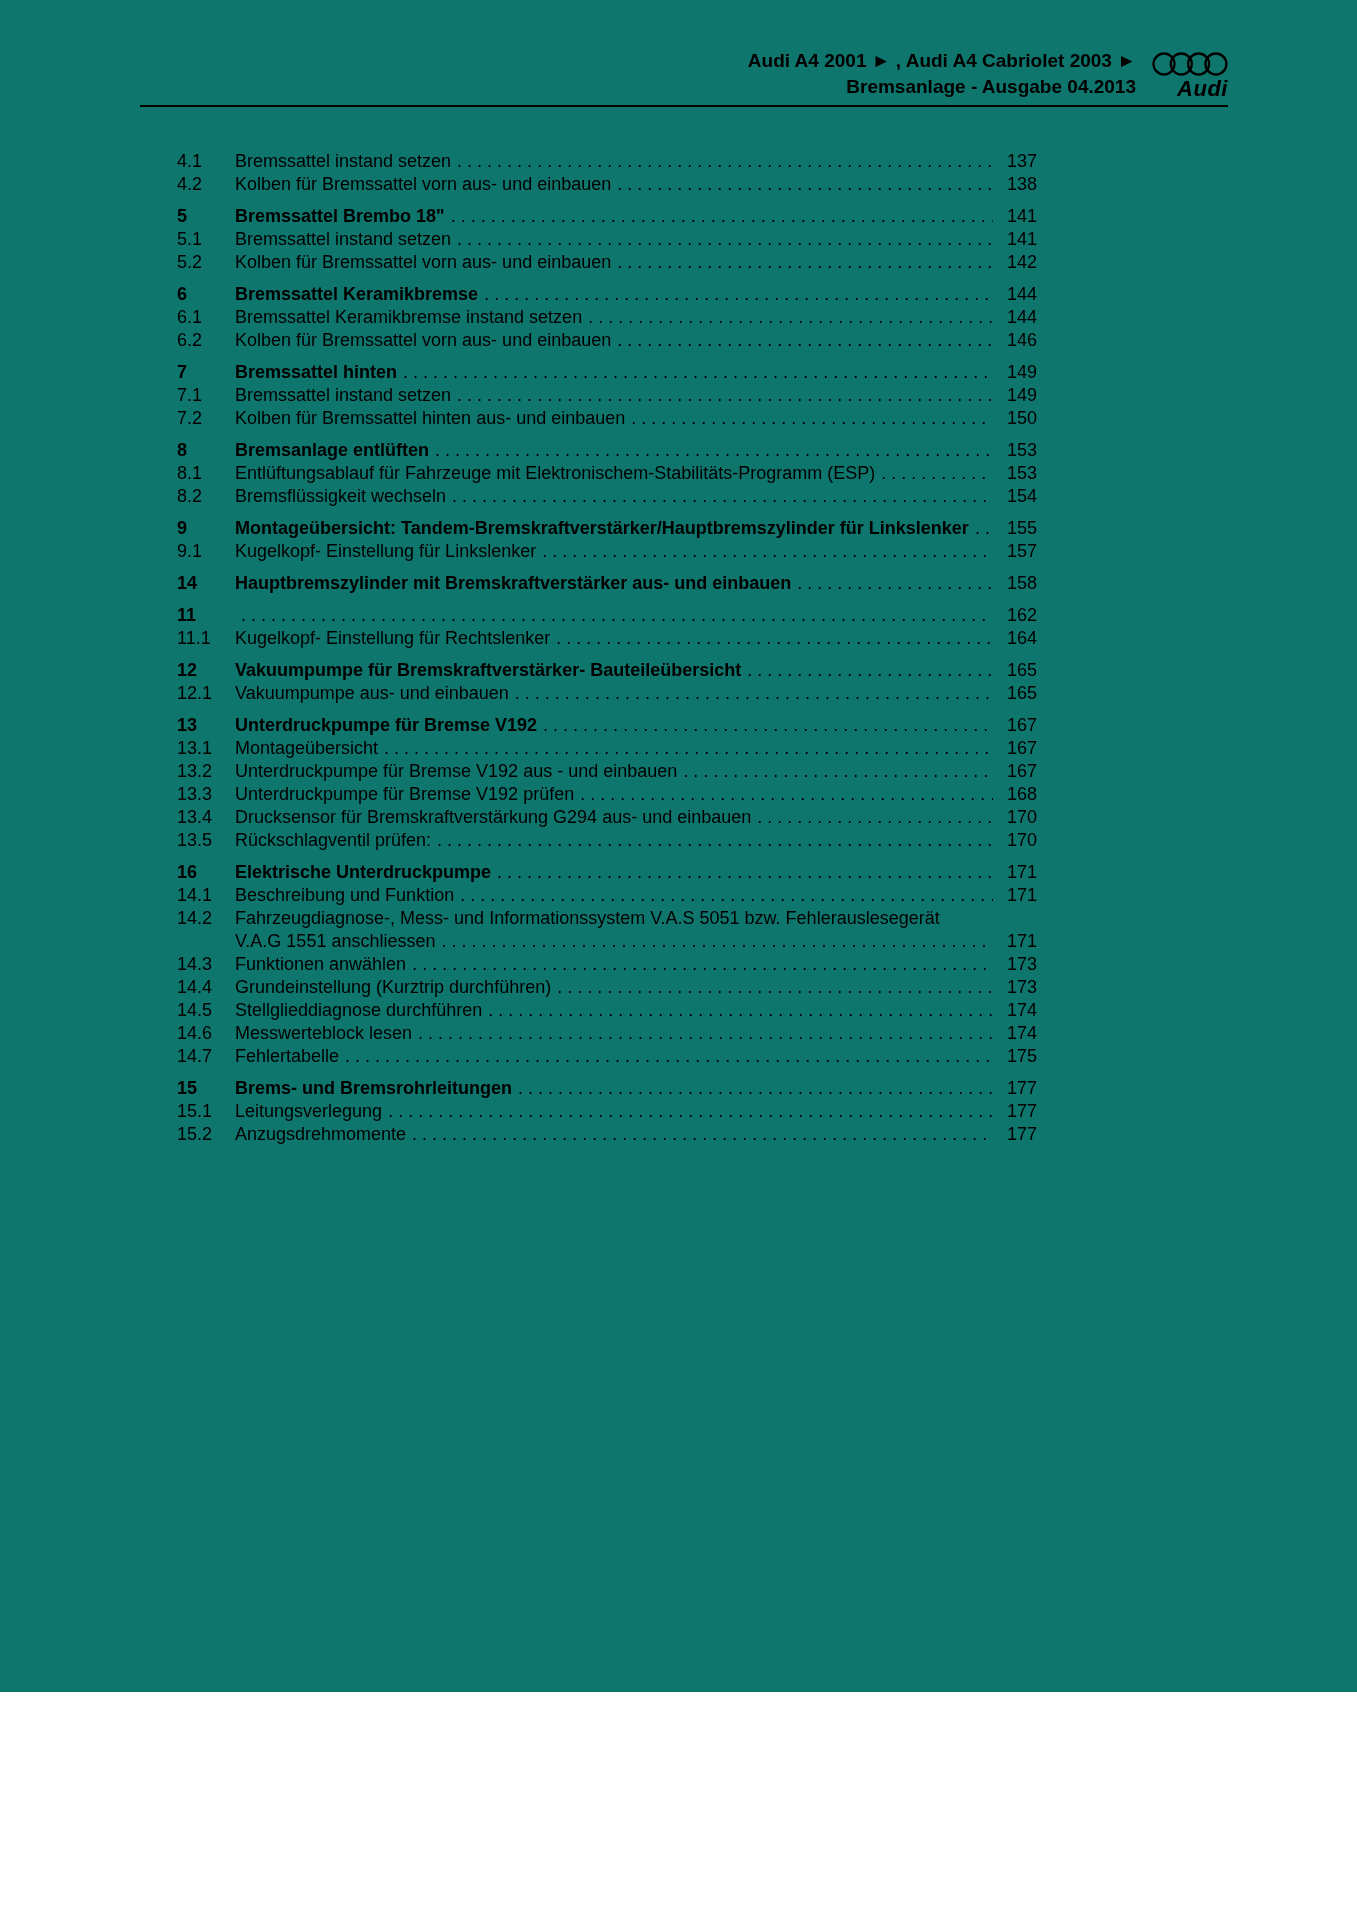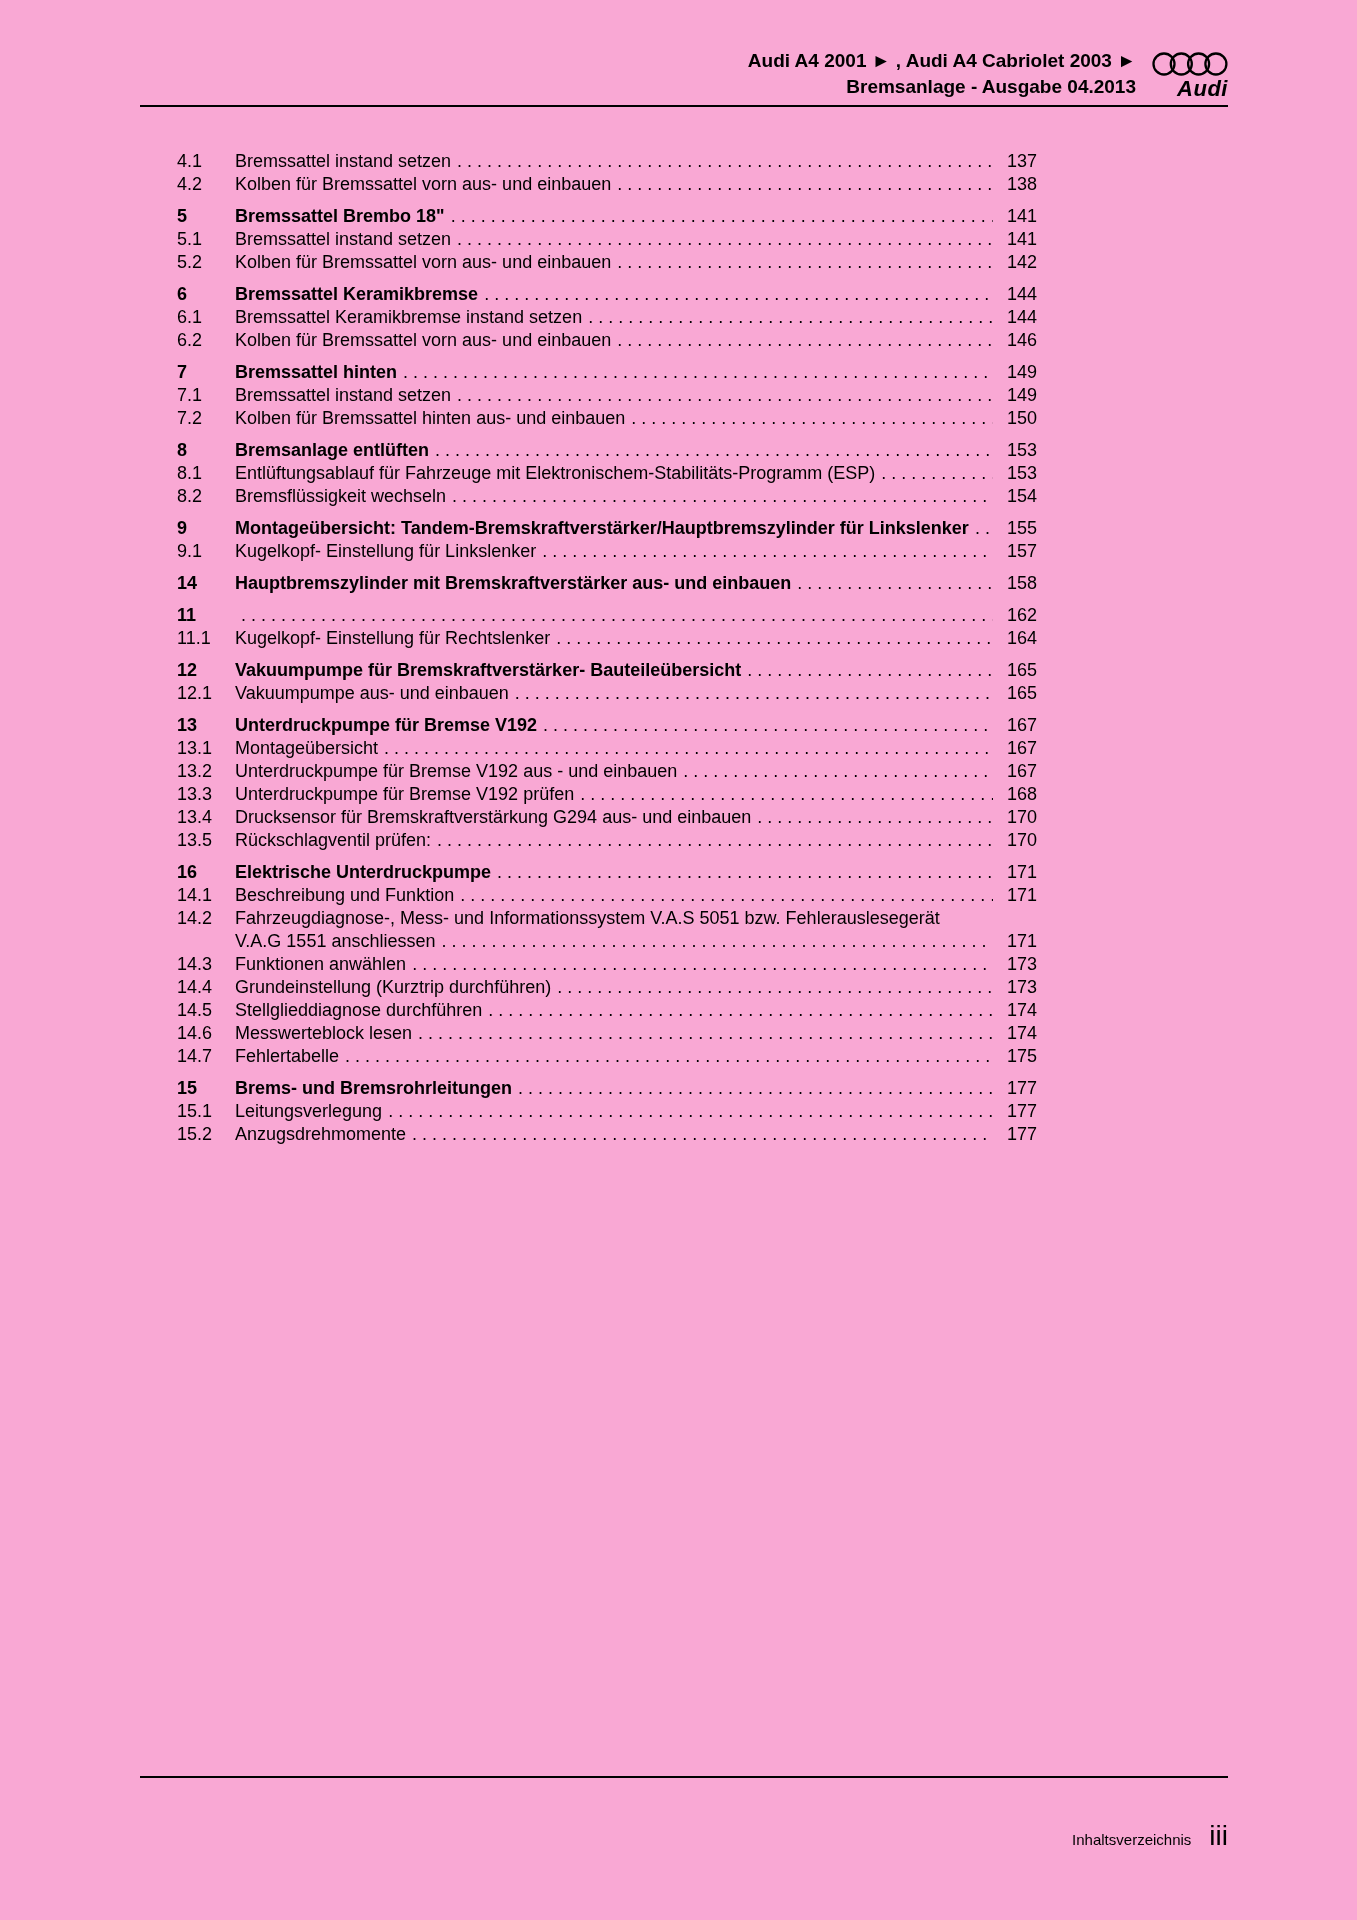--- a/index.html
+++ b/index.html
@@ -2,21 +2,21 @@
 <html><head>
 <meta charset="utf-8">
 <style>
   * { margin:0; padding:0; box-sizing:border-box; }
   html,body { background:#ffffff; }
   body {
     width:1357px; height:1920px;
     font-family:"Liberation Sans","DejaVu Sans",sans-serif;
     color:#000;
   }
-  .page { position:relative; width:1357px; height:1920px; background:#f9a8d4; overflow:hidden; }
+  .page { position:relative; width:1357px; height:1692px; background:#0f766e; overflow:hidden; }
 
   
   .header {
     position:absolute; top:48px; left:140px; right:129px;
     display:flex; justify-content:flex-end; align-items:flex-end; gap:16px;
   }
   .header-text {
     text-align:right; font-weight:bold; font-size:19px; line-height:26px; padding-bottom:1px;
   }
   .logo { display:flex; flex-direction:column; align-items:flex-end;justify-content:center; }

